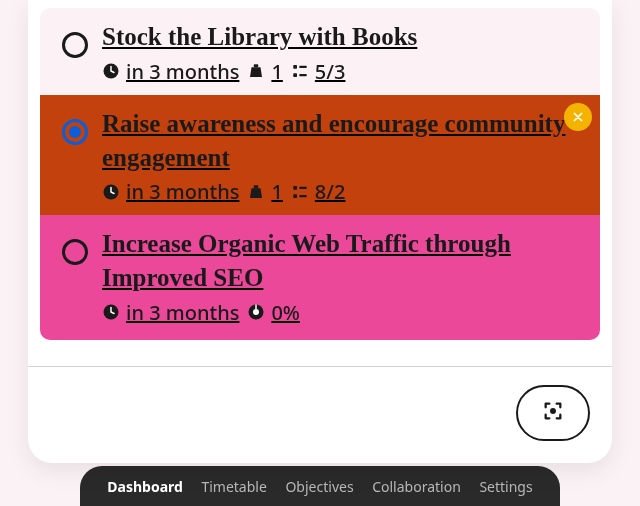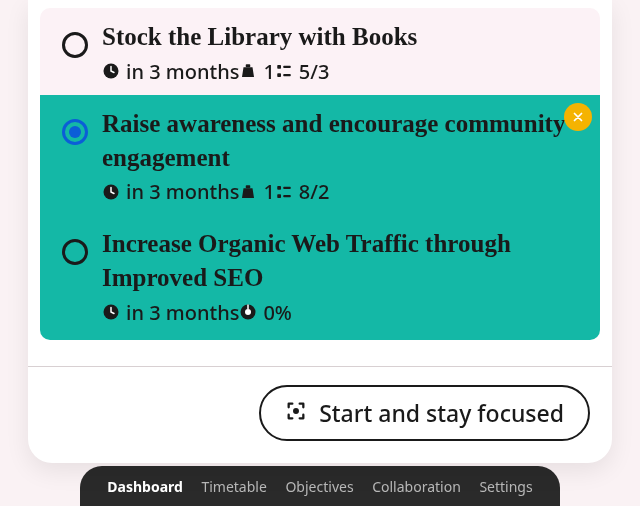--- a/index.html
+++ b/index.html
@@ -15,40 +15,41 @@
       position: absolute;
       left: 28px;
       right: 28px;
       top: 0;
       background: #fff;
       border-radius: 0 0 24px 24px;
       box-shadow: 0 8px 24px rgba(0,0,0,0.08);
     }
     .list {
       padding: 8px 0 8px 0;
+      text-decoration: underline;
     }
     .item {
       position: relative;
       padding: 12px 22px 6px 22px;
       margin: 0 12px;
       display: flex;
       align-items: flex-start;
       gap: 14px;
     }
     .item0 {
       background: #fcf2f6;
       border-radius: 10px 10px 0 0;
       padding-bottom: 10px;
     }
     .item1 {
-      background: #14b8a6;
+      background: #c2410c;
       padding-bottom: 10px;
     }
     .item2 {
-      background: #14b8a6;
+      background: #ec4899;
       border-radius: 0 0 10px 10px;
       padding-bottom: 14px;
     }
     .radio {
       width: 26px;
       height: 26px;
       border: 3px solid #1a1a1a;
       border-radius: 50%;
       margin-top: 12px;
       flex-shrink: 0;
@@ -72,21 +73,21 @@
     .title {
       font-size: 25px;
       font-weight: 600;
       color: #1a1a1a;
       line-height: 1.35;
       font-family: Georgia, ui-serif, serif;
     }
     .meta {
       display: flex;
       align-items: center;
-      gap: 0;
+      gap: 8px;
       margin-top: 4px;
       font-size: 20px;
       font-family: -apple-system, system-ui, sans-serif;
       color: #1a1a1a;
     }
     .meta-item {
       display: inline-flex;
       align-items: center;
       gap: 6px;
       font-weight: 500;
@@ -319,16 +320,15 @@
   <div class="divider"></div>
 
   <div class="actions">
     <button class="secondary-btn">
       <span>
         <svg width="22" height="22" viewBox="0 0 24 24" fill="none" stroke="#1a1a1a" stroke-width="2.5" stroke-linecap="round">
             <path d="M4 4h4M4 4v4M20 4h-4M20 4v4M4 20h4M4 20v-4M20 20h-4M20 20v-4"></path>
             <circle cx="12" cy="12" r="2" fill="#1a1a1a"></circle>
           </svg>
       </span>
-      <span>Start and stay focused</span>
     </button>
   </div>
 </div>
 
 </body></html>

